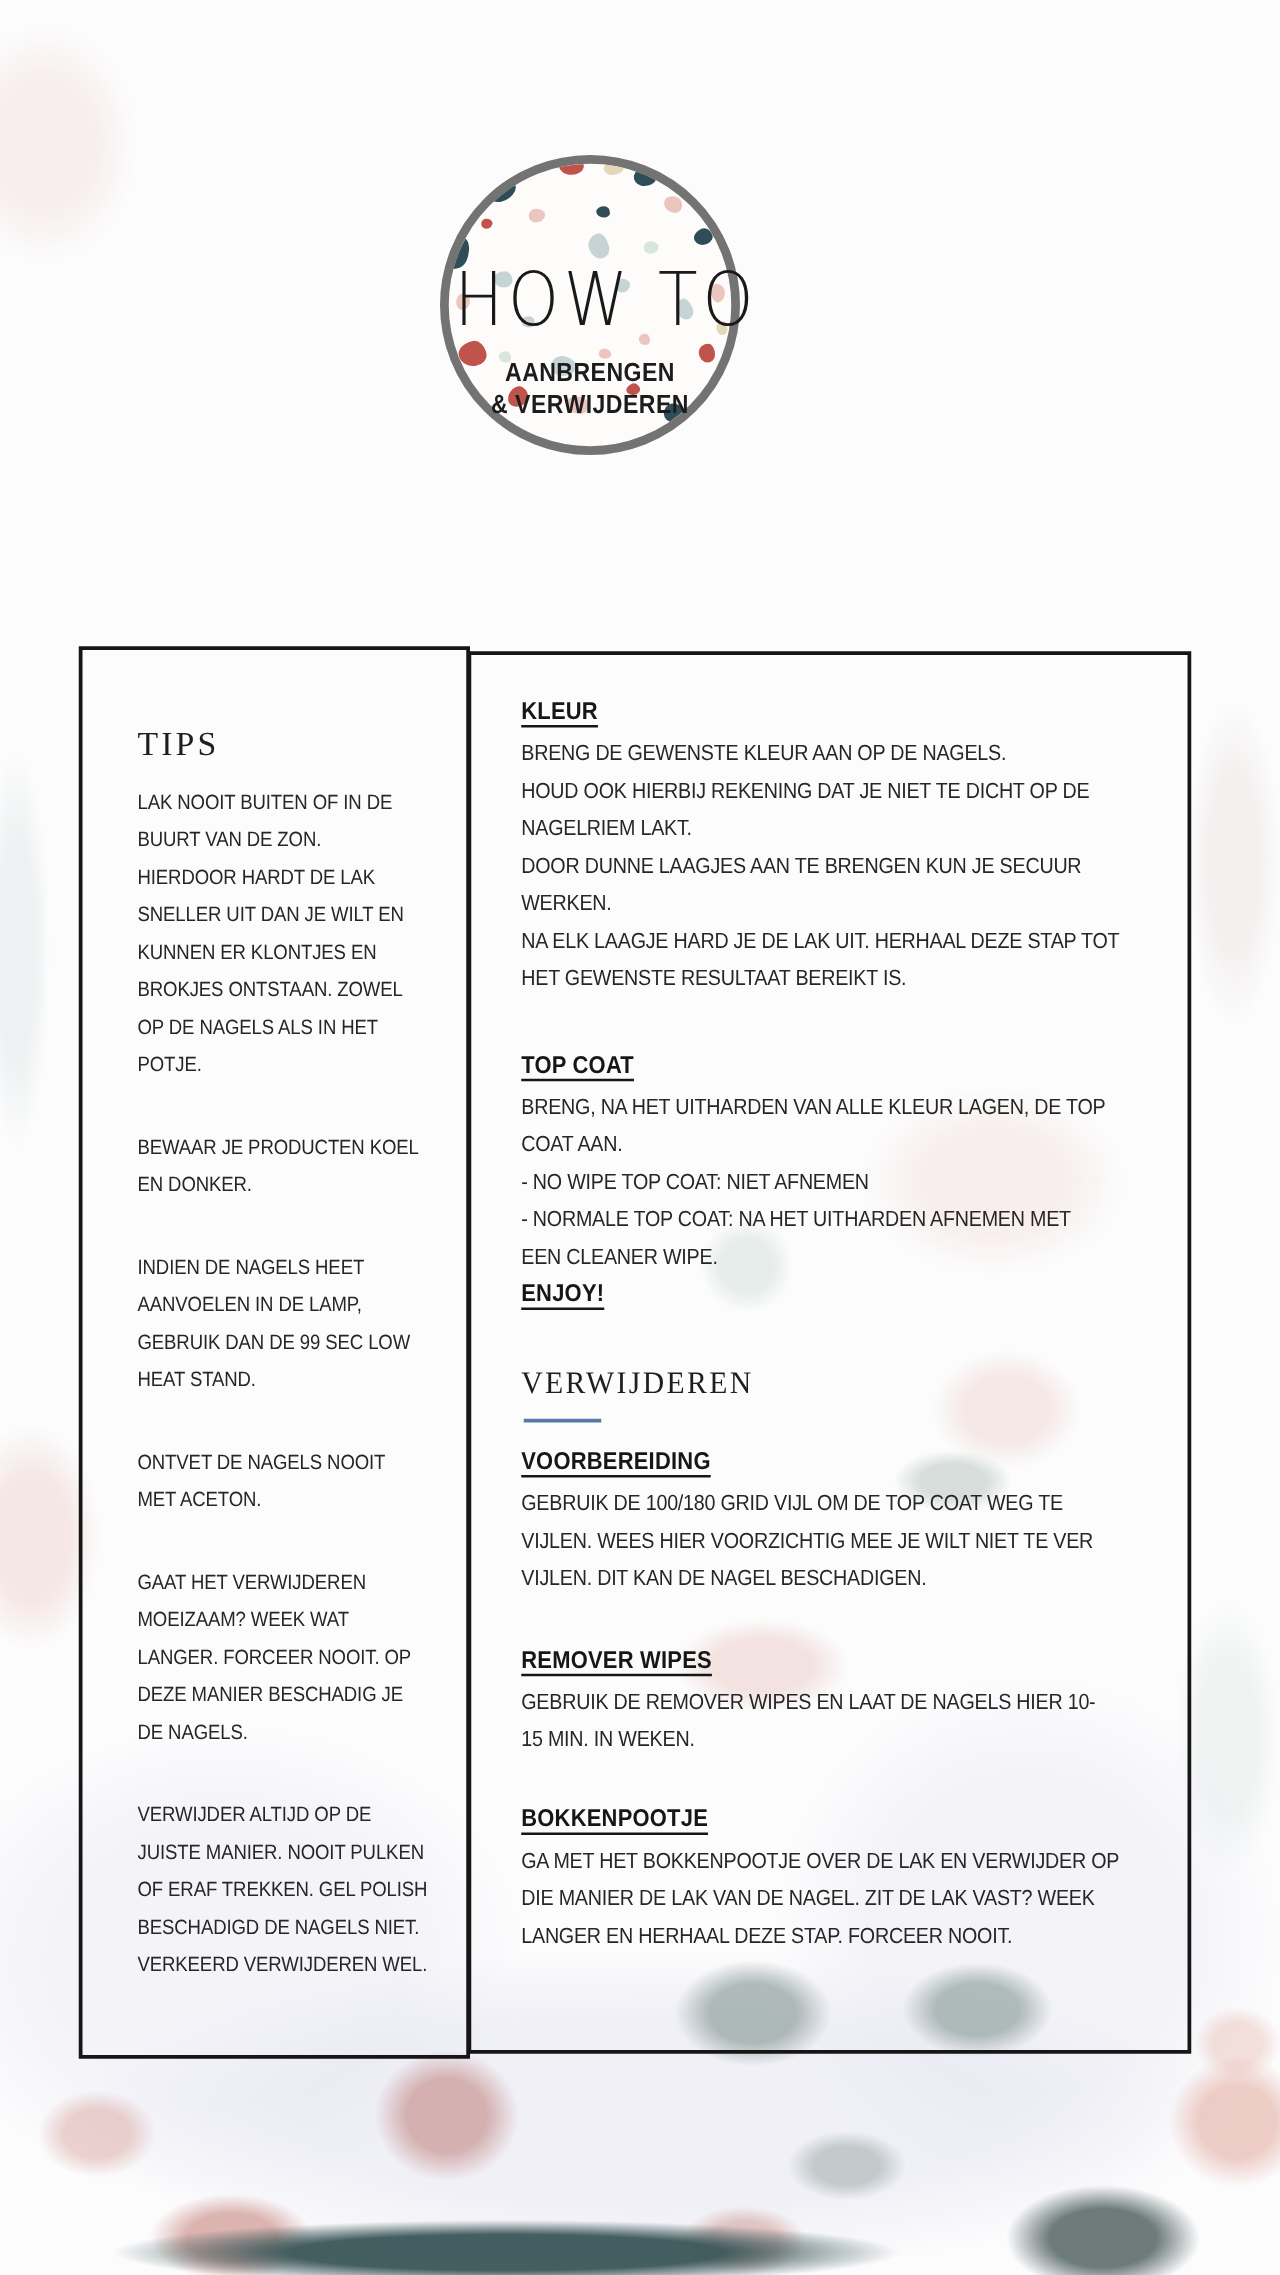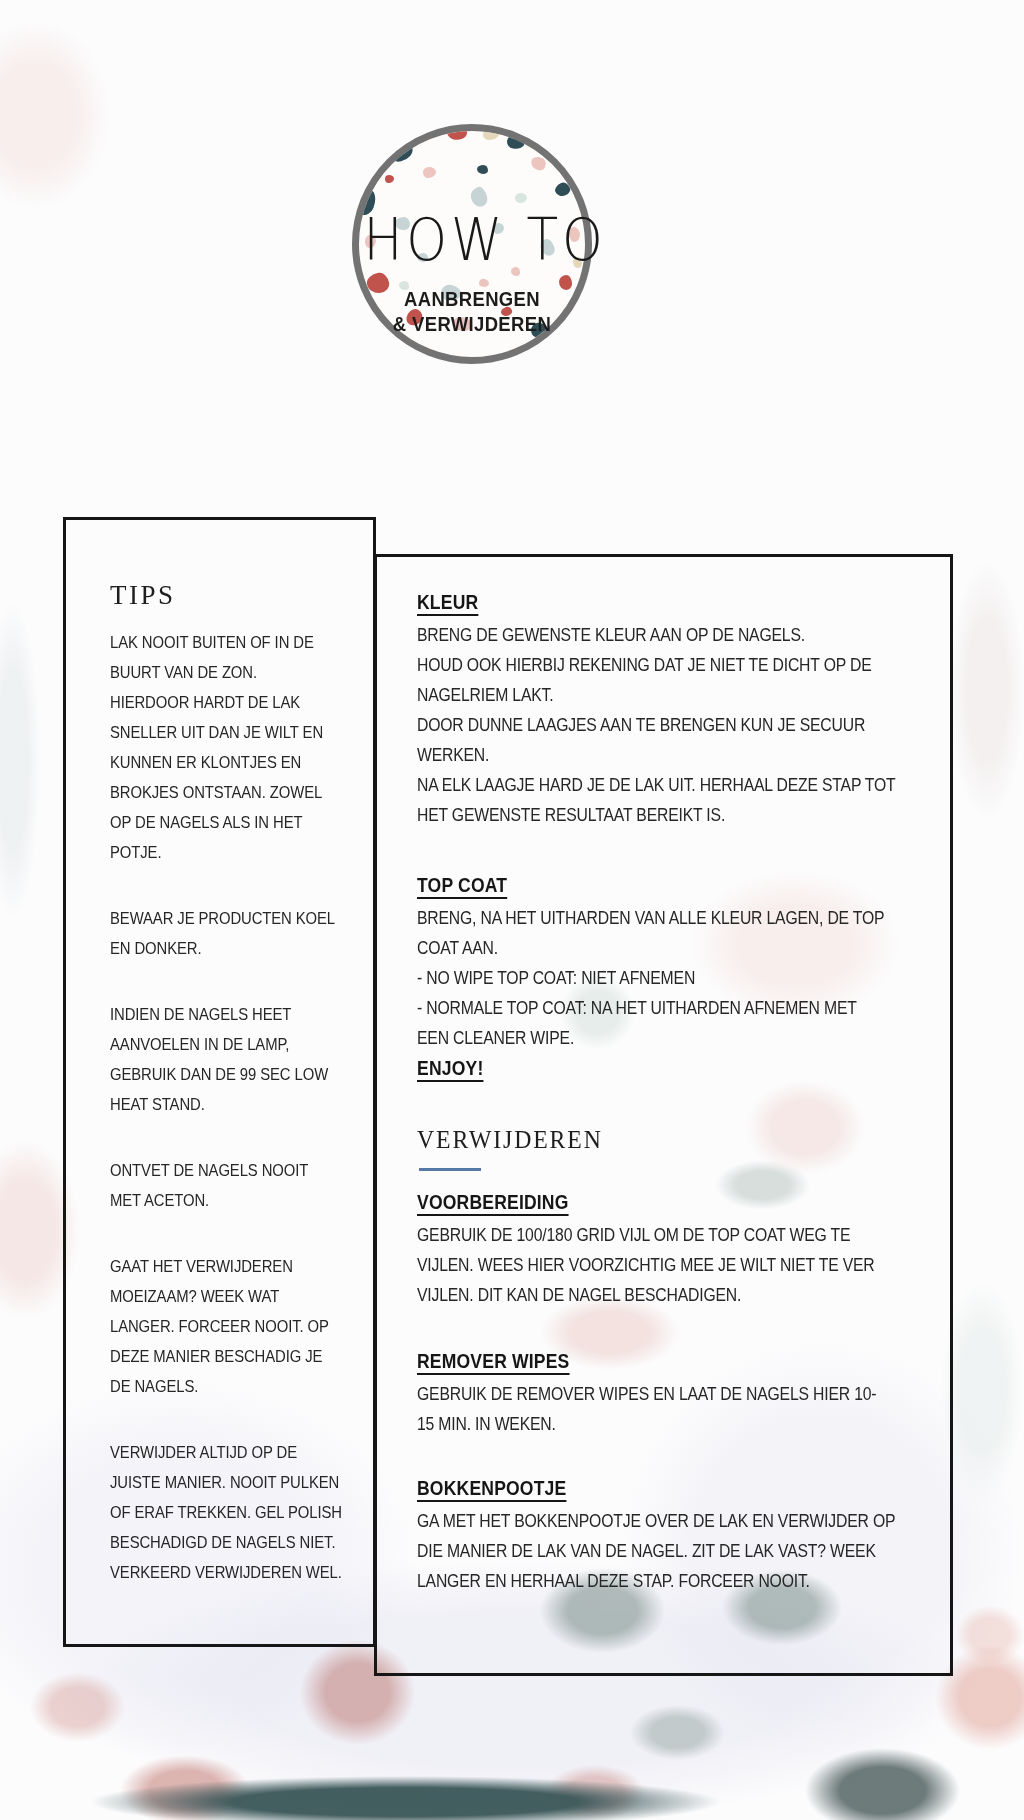--- a/index.html
+++ b/index.html
@@ -85,21 +85,21 @@
     transform:scale(.96,1.1);white-space:pre;
   }
   .logo-sub{
     position:absolute;left:0;right:0;top:155px;margin:0;text-align:center;
     font-weight:bold;font-size:21px;line-height:25px;color:#1c1c1c;
     transform:scaleX(.88);letter-spacing:.4px;
   }
   
   .panel{position:absolute;border:3px solid #161616;box-sizing:border-box;}
   .tips-panel{left:63px;top:517px;width:313px;height:1130px;padding:60px 0 0 44px;}
-  .main-panel{left:374px;top:521px;width:579px;height:1122px;padding:34px 0 0 40px;margin-top:33px;}
+  .main-panel{left:374px;top:521px;width:579px;height:1122px;padding:34px 0 0 40px;}
   .tips-title{
     margin:0 0 16px 0;font-family:"Liberation Serif",serif;font-weight:normal;
     font-size:27px;letter-spacing:2.5px;color:#1e1e1e;
   }
   .body-text{
     margin:0;white-space:pre;font-size:16.5px;line-height:30px;color:#262626;
     letter-spacing:-.1px;transform:scaleX(.9);transform-origin:left top;
   }
   .tips-panel .body-text{margin-bottom:36px;}
   .main-panel .body-text{font-size:17.5px;letter-spacing:-.2px;}

